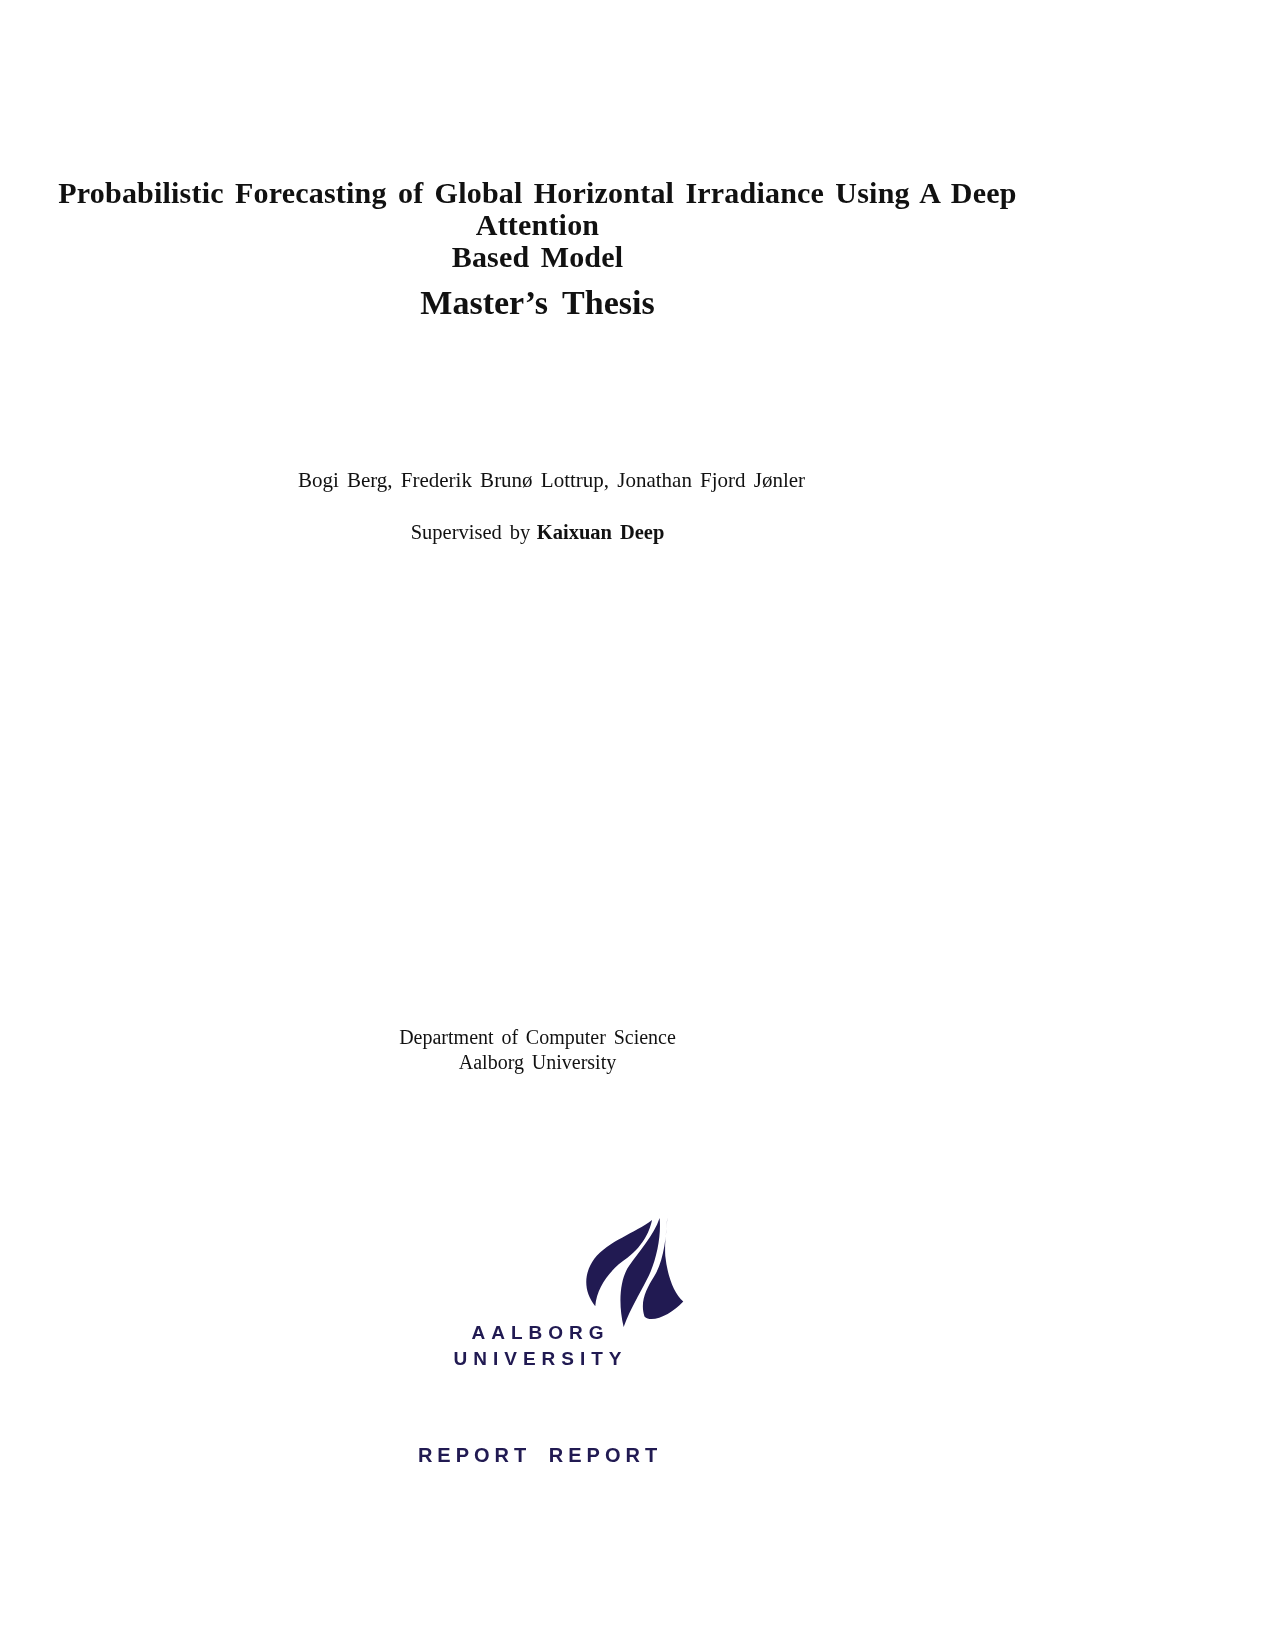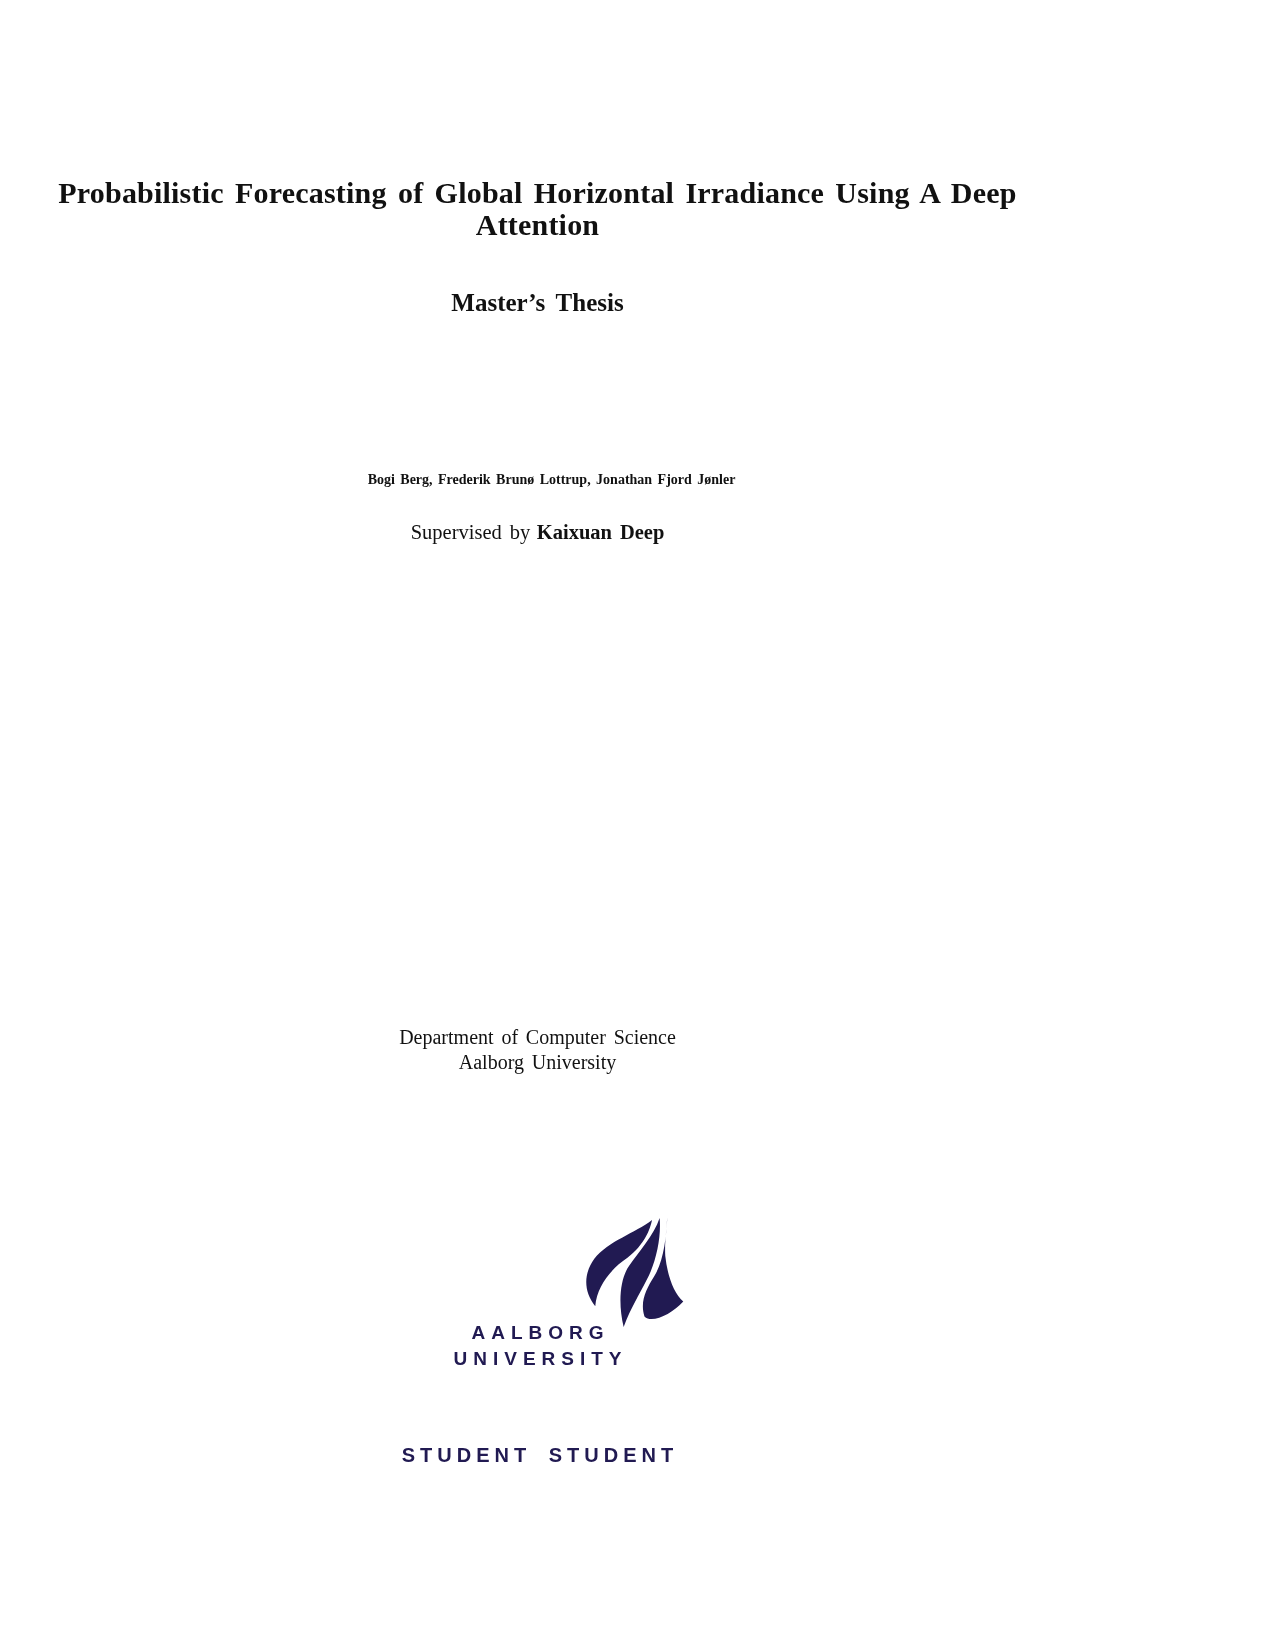--- a/index.html
+++ b/index.html
@@ -27,35 +27,35 @@
     margin: 0;
     font-size: 30px;
     font-weight: bold;
     line-height: 32px;
     word-spacing: 0.12em;
     letter-spacing: 0.2px;
   }
   .title .tline { display: block; }
   .subtitle {
     top: 288px;
-    font-size: 25px;
+    font-size: 34px;
     font-weight: bold;
     line-height: 30px;
     word-spacing: 0.18em;
   }
   .date {
     top: 327px;
     font-size: 20px;
     line-height: 24px;
     word-spacing: 0.18em;
   }
   .authors {
     top: 467px;
-    font-size: 14px;
-    font-weight: bold;
+    font-size: 21px;
+    font-weight: normal;
     line-height: 26px;
     word-spacing: 0.14em;
     margin-left: 28px;
   }
   .supervised {
     top: 520px;
     font-size: 20.5px;
     line-height: 25px;
     word-spacing: 0.14em;
   }
@@ -99,20 +99,21 @@
     color: var(--logo-color, #211a52);
   }
 </style>
 </head>
 <body>
 
 <div class="page">
 
   <h1 class="centered title">
     <span class="tline">Probabilistic Forecasting of Global Horizontal Irradiance Using A Deep Attention</span>
+    <span class="tline">Based Model</span>
   </h1>
 
   <div class="centered subtitle">Master’s Thesis</div>
 
 
   <div class="centered authors">Bogi Berg, Frederik Brunø Lottrup, Jonathan Fjord Jønler</div>
 
   <div class="centered supervised">
     <span>Supervised by</span><span class="supervisor">Kaixuan Deep</span>
   </div>
@@ -128,15 +129,15 @@
       <path d="M82,2 C76,20 60,38 50,52 C40,66 38,92 44,117 C52,96 60,84 68,68 C78,50 84,22 82,2 Z" fill="#211a52"></path>
       <path d="M90,1 C89,24 86,48 76,64 C68,77 61,90 66,106 C74,114 95,103 107,90 C97,82 90,62 88,42 C87,26 90,12 90,1 Z" fill="#211a52"></path>
     </svg>
   </div>
 
   <div class="centered logo-word">
     <div>AALBORG</div>
     <div>UNIVERSITY</div>
   </div>
 
-  <div class="centered logo-report">STUDENT STUDENT</div>
+  <div class="centered logo-report">REPORT REPORT</div>
 
 </div>
 
 </body></html>

